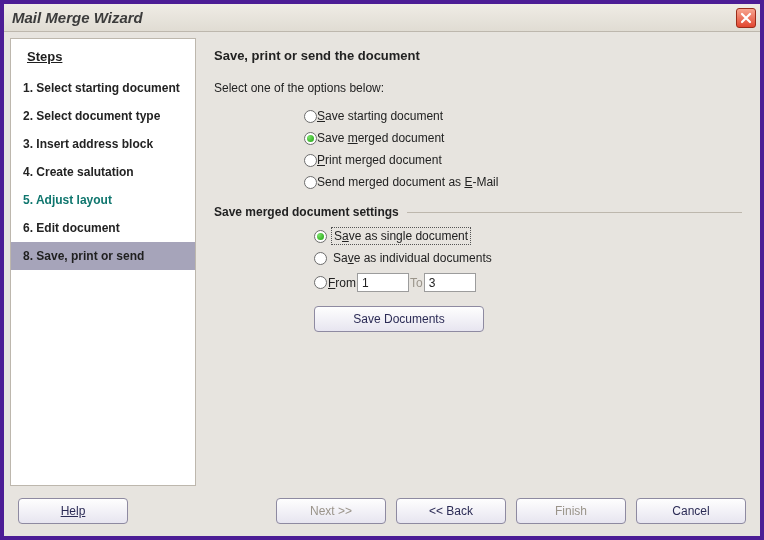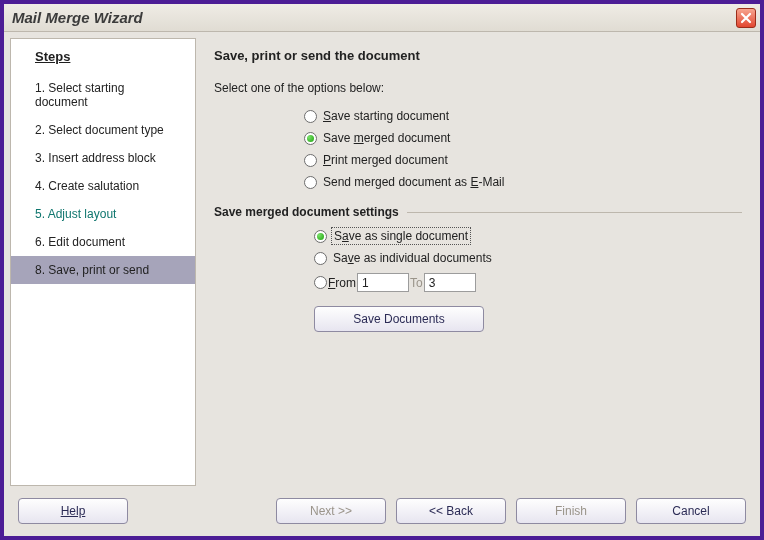--- a/index.html
+++ b/index.html
@@ -52,29 +52,30 @@
     background: #fff;
     border: 1px solid #bdb7ad;
     margin: 6px 0 6px 6px;
     padding: 10px 0;
     display:flex;
     flex-direction:column;
   }
   .sidebar-header {
     font-weight: bold;
     text-decoration: underline;
-    padding: 0 8px 10px 24px;
+    padding: 0 8px 10px 16px;
     color: #1f1f1f;
     font-size: 13px;
   }
   .step-list { list-style:none; margin:0; padding:0; }
   .step-item {
-    padding: 7px 24px;
+    padding: 7px 12px;
     color: #232323;
     cursor: default;
+    font-weight: bold;
   }
   .step-item.disabled { color: #0f766e; }
   .step-item.active {
     background: #a6a4ba;
     color: #1f1f1f;
   }
   .main {
     flex:1;
     padding: 16px 18px 8px 18px;
     color: #222;
@@ -82,21 +83,20 @@
   .main h3 {
     margin: 0 0 18px 0;
     font-size: 13px;
     font-weight: bold;
   }
   .prompt { margin-bottom: 10px; }
   .option-row {
     display:flex;
     align-items:center;
     padding: 4px 0 4px 90px;
-    gap: 6px;
   }
   .radio {
     width: 13px; height: 13px;
     border-radius: 50%;
     border: 1px solid #6d6d6d;
     background: #fff;
     display:inline-flex;
     align-items:center; justify-content:center;
     flex-shrink:0;
   }

